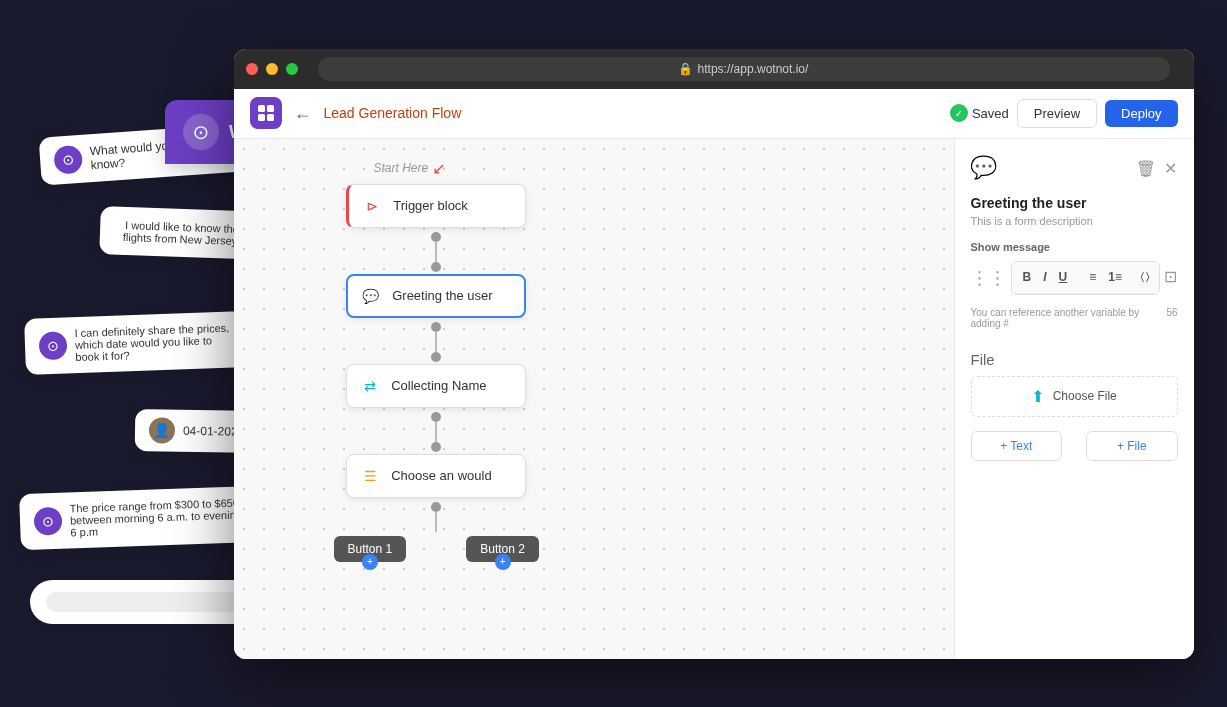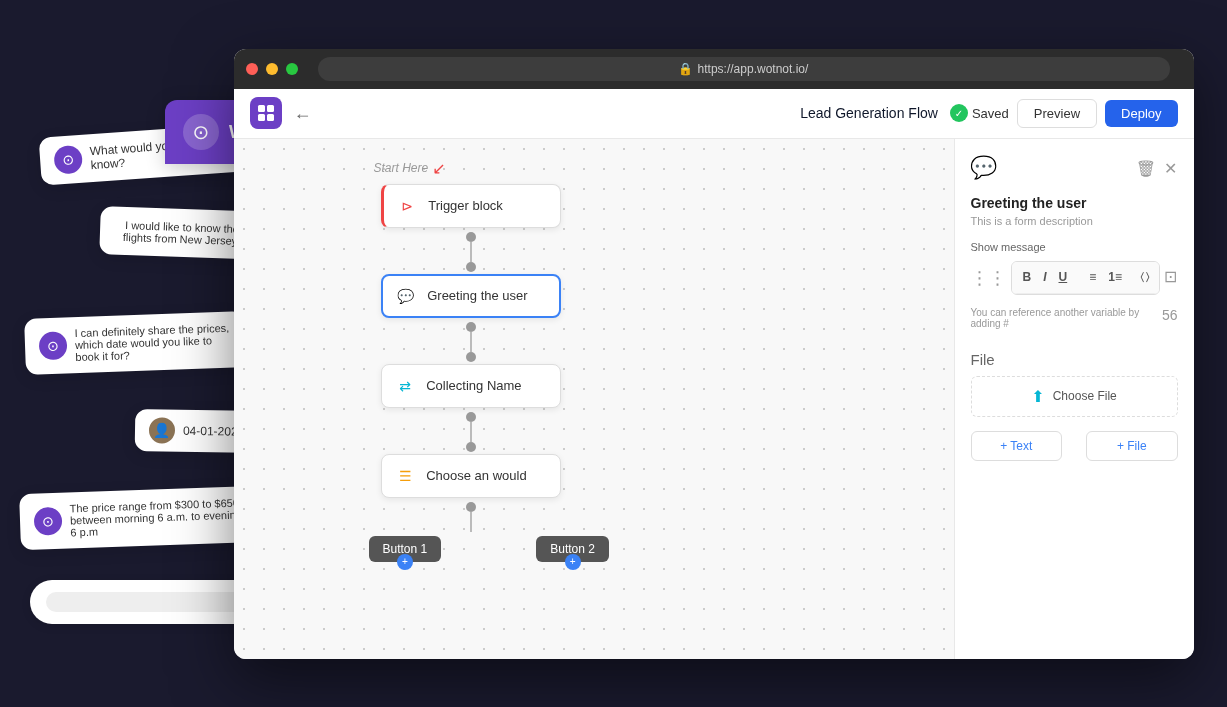--- a/index.html
+++ b/index.html
@@ -77,24 +77,24 @@
     .back-btn {
       color: #666;
       background: none;
       border: none;
       cursor: pointer;
       font-size: 18px;
     }
 
     .header-title {
       flex: 1;
-      text-align: right;
+      text-align: left;
       font-size: 14px;
       font-weight: 500;
-      color: #0f172a;
+      color: #c2410c;
     }
 
     .header-actions {
       display: flex;
       align-items: center;
       gap: 8px;
     }
 
     .saved-badge {
       display: flex;
@@ -229,21 +229,20 @@
     .branch-btn {
       padding: 6px 14px;
       background: #555;
       color: #fff;
       border-radius: 6px;
       font-size: 12px;
       display: flex;
       align-items: center;
       gap: 4px;
       position: relative;
-      margin-left: 35px;
     }
 
     .branch-plus {
       width: 16px;
       height: 16px;
       background: #3b82f6;
       border-radius: 50%;
       display: flex;
       align-items: center;
       justify-content: center;
@@ -294,21 +293,21 @@
 
     .panel-desc {
       font-size: 11px;
       color: #999;
       margin-bottom: 14px;
     }
 
     .section-label {
       font-size: 11px;
       color: #666;
-      font-weight: 400;
+      font-weight: 700;
       margin-bottom: 8px;
     }
 
     .message-editor {
       border: 1px solid #ddd;
       border-radius: 6px;
       overflow: hidden;
       margin-bottom: 6px;
     }
 
@@ -341,21 +340,21 @@
       margin: 0 2px;
     }
 
     .editor-content {
       padding: 8px 10px;
       font-size: 12px;
       color: #333;
       min-height: 60px;
       line-height: 1.5;
     }
-    .char-count { font-size: 14px; color: #999; }
+    .char-count { font-size: 10px; color: #999; }
 
     .hint-text {
       font-size: 10px;
       color: #999;
       margin-bottom: 14px;
     }
 
     .file-section-label {
       font-size: 15px;
       color: #666;

